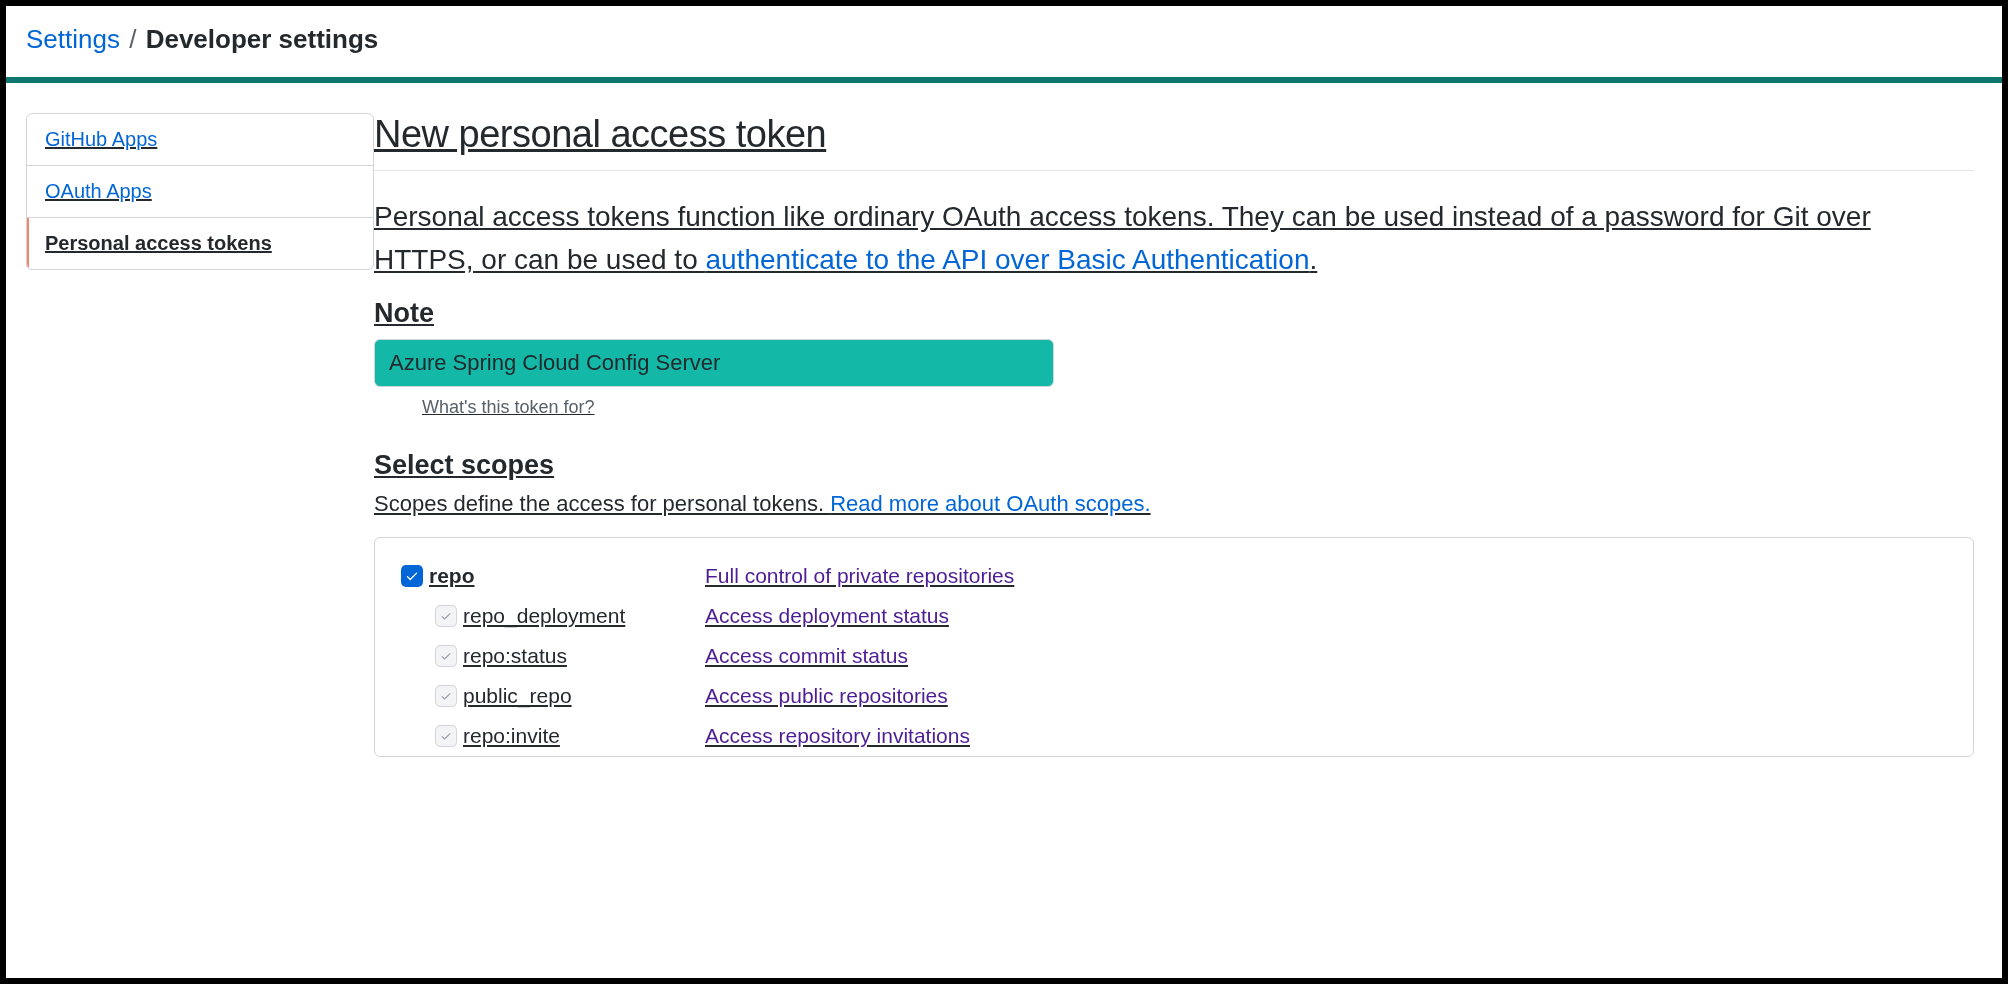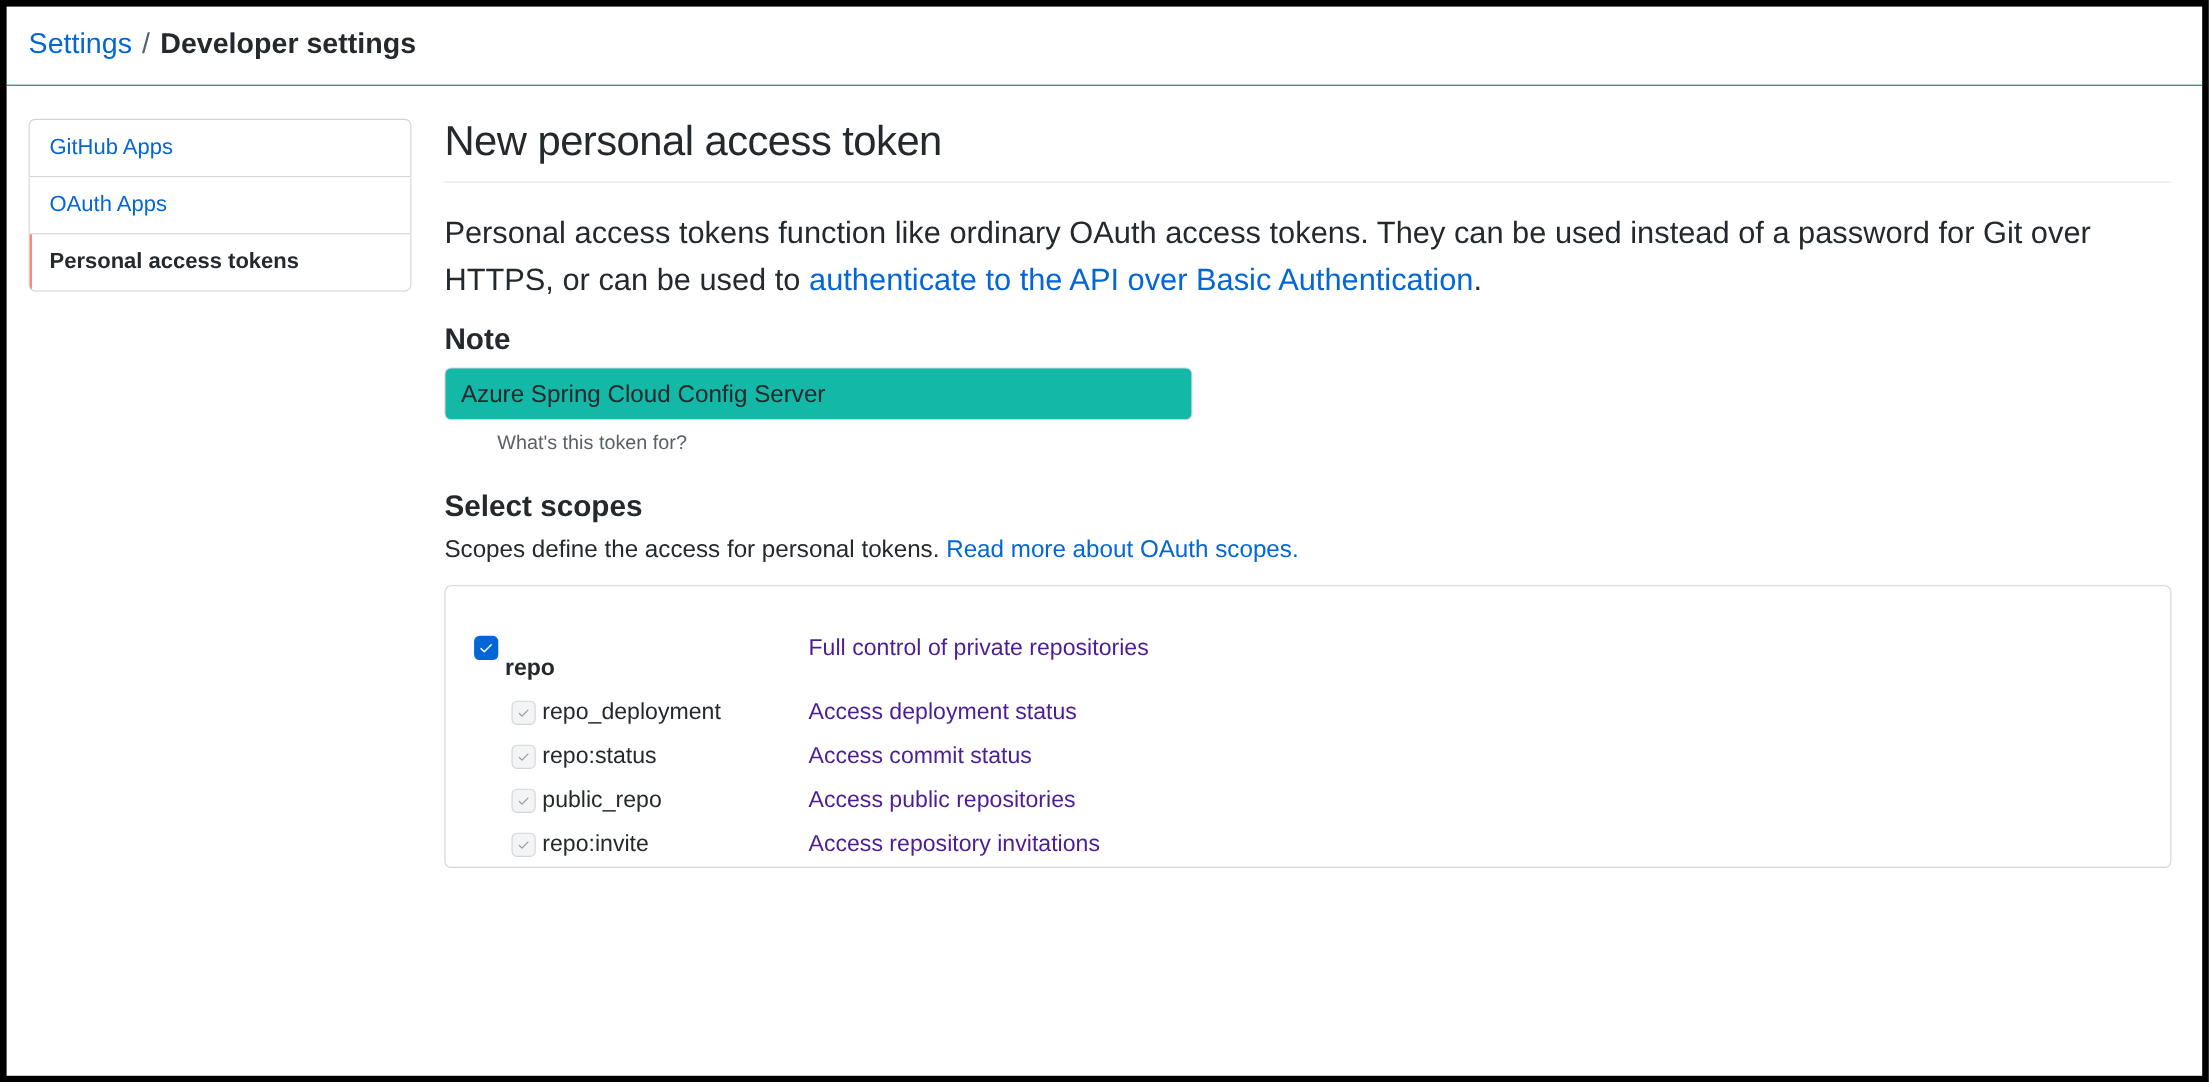--- a/index.html
+++ b/index.html
@@ -10,39 +10,39 @@
     color: #24292e;
   }
   .frame {
     background: #fff;
     width: 100%;
     height: 972px;
     overflow: hidden;
   }
   .breadcrumb {
     padding: 18px 20px 22px 20px;
-    border-bottom: 1px solid #0f766e;
+    border-bottom: 6px solid #0f766e;
     font-size: 26px;
   }
   .breadcrumb a {
     color: #0366d6;
     text-decoration: none;
   }
   .breadcrumb .sep {
     color: #586069;
     margin: 0 2px;
   }
   .breadcrumb .current {
     font-weight: 600;
     color: #24292e;
   }
   .layout {
     display: flex;
     padding: 30px 20px 0 20px;
-    gap: 30px;
+    text-decoration: underline;
   }
   .sidebar {
     width: 348px;
     flex-shrink: 0;
   }
   .menu {
     list-style: none;
     border: 1px solid #d1d5da;
     border-radius: 6px;
     overflow: hidden;
@@ -133,21 +133,21 @@
     width: 34px;
     display: flex;
     align-items: center;
     justify-content: center;
   }
   .scope-row.child .cb-col { margin-left: 34px; }
   .scope-row .name-col {
     width: 276px;
     color: #24292e;
   }
-  .scope-row.parent .name-col { font-weight: 600; margin-top: 37px; }
+  .scope-row.parent .name-col { font-weight: 600; }
   .scope-row.child .name-col { width: 242px; }
   .scope-row .desc-col {
     color: #4c1d95;
   }
   
   .cb {
     width: 22px; height: 22px;
     border-radius: 5px;
     display: inline-flex;
     align-items: center;

